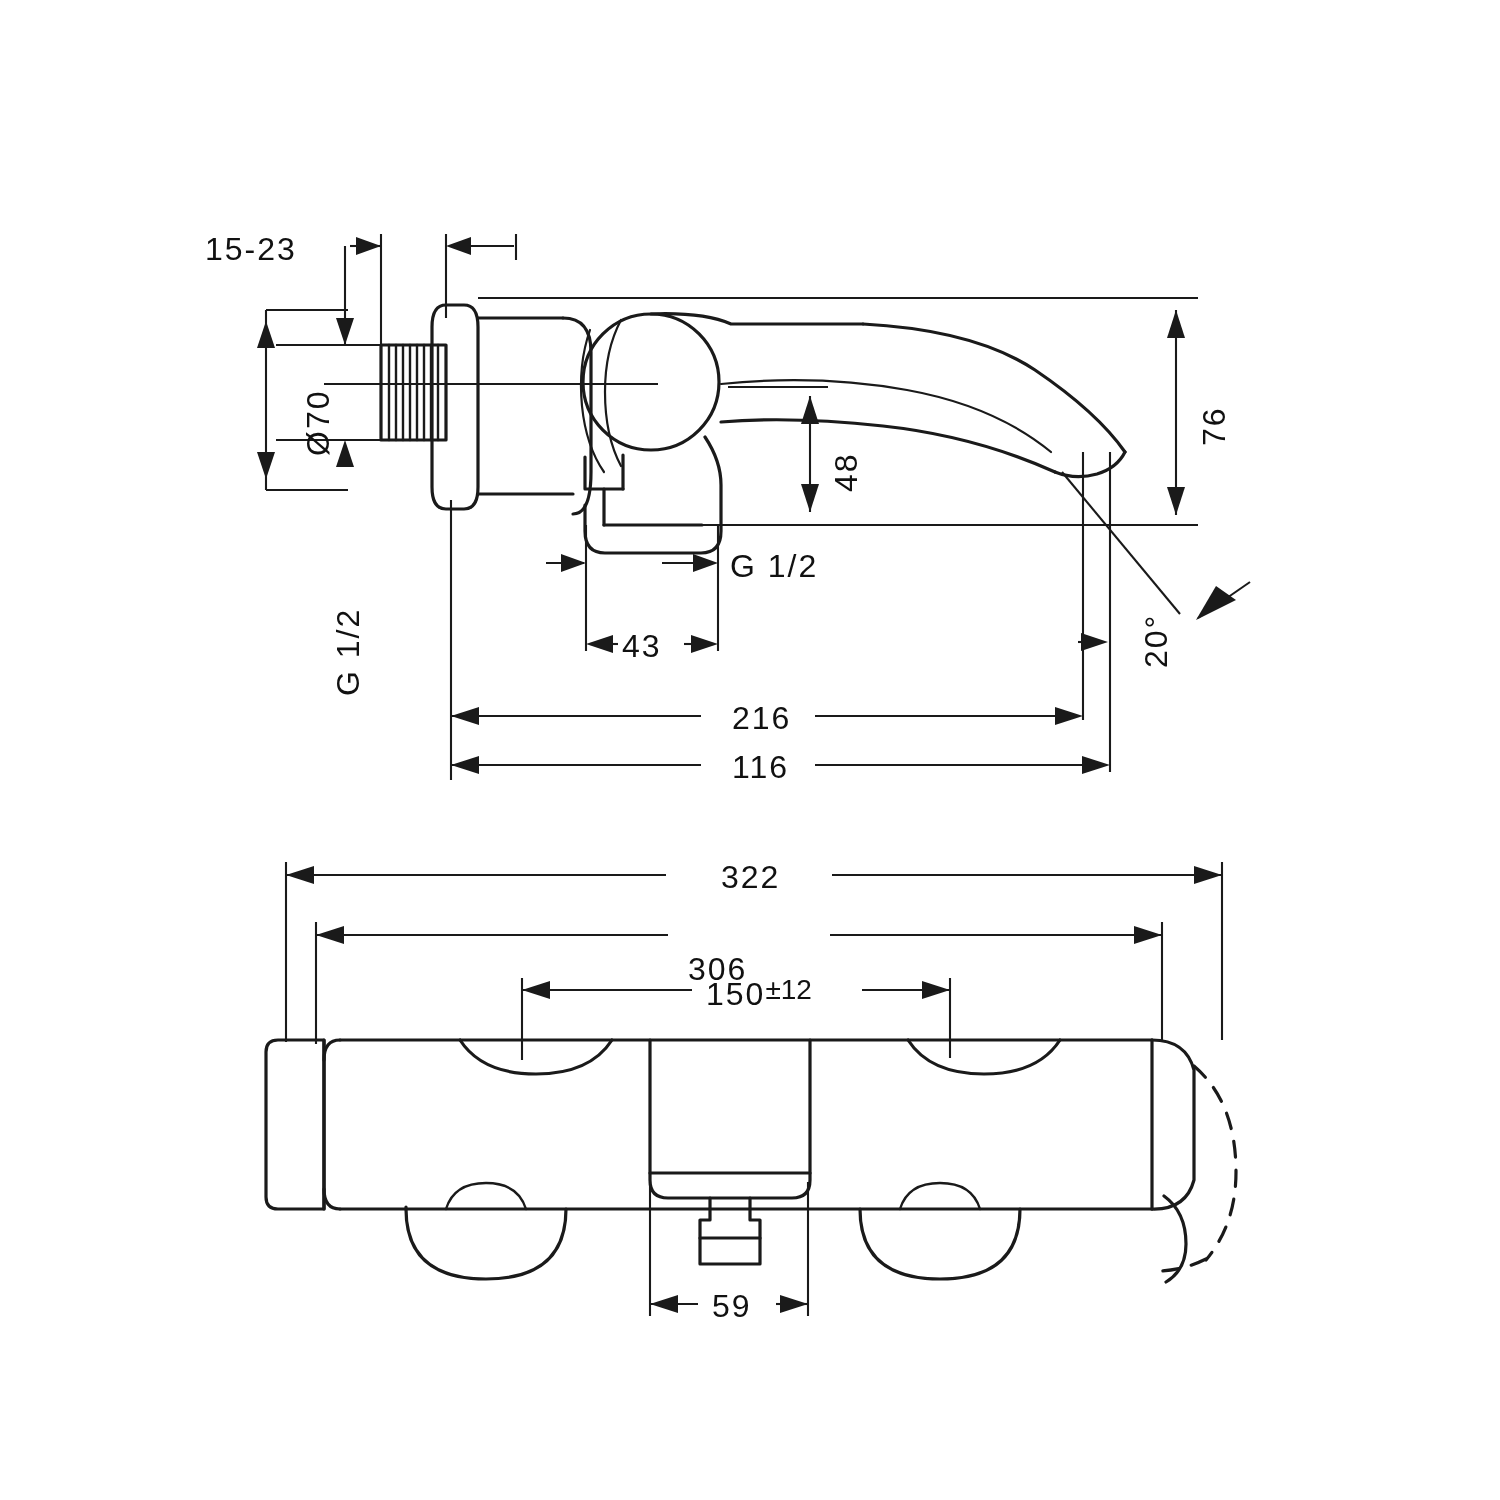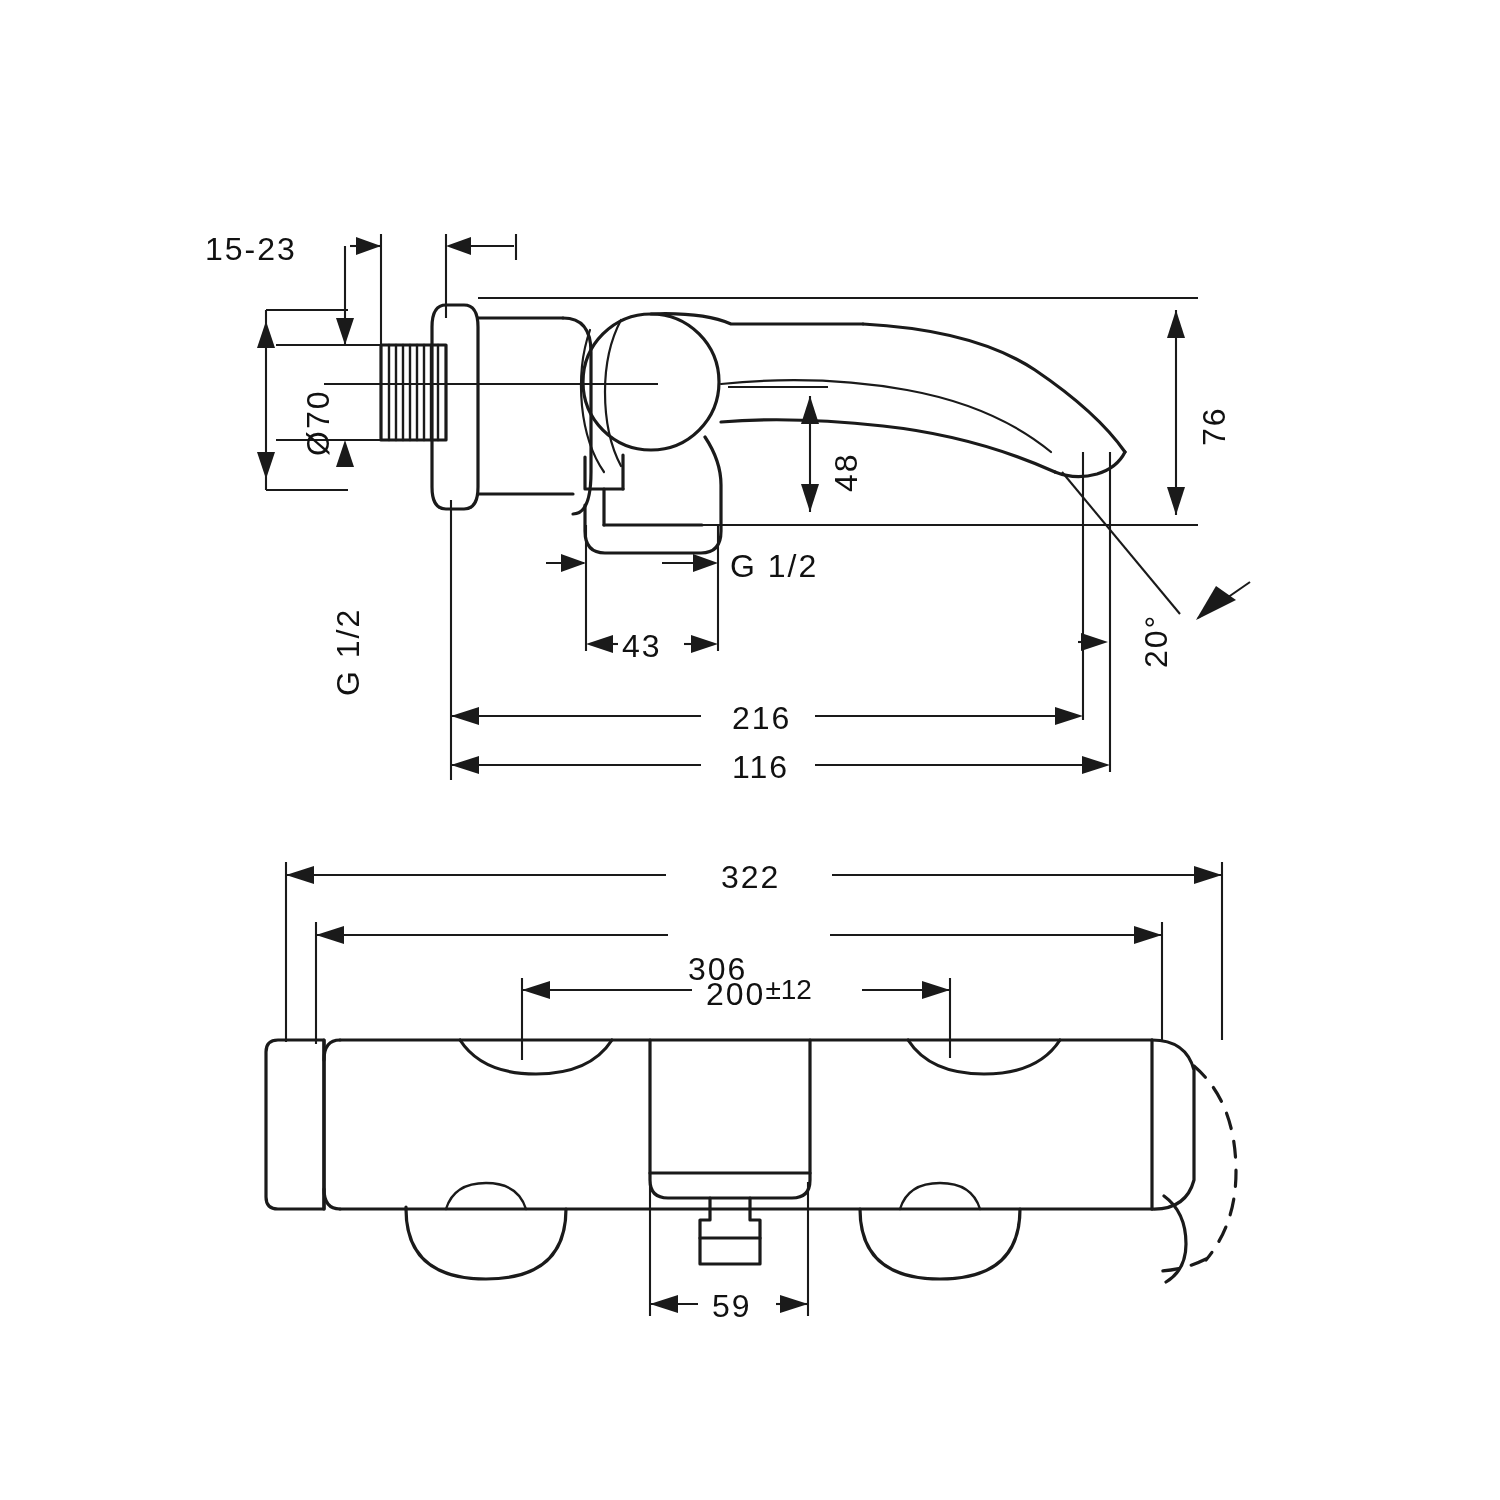--- a/index.html
+++ b/index.html
@@ -247,17 +247,17 @@
   <div class="dimlabel sz32" style="left:732px; top:700px;text-align:right;">216</div>
 
   <div class="dimlabel sz32" style="left:732px; top:749px;">116</div>
 
   <div class="dimlabel sz32 rot90" style="left:1138px; top:668px;">20°</div>
 
   <div class="dimlabel sz32" style="left:700px; top:859px;margin-left:21px;">322</div>
 
   <div class="dimlabel sz32" style="left:688px; top:919px;margin-top:32px;">306</div>
 
-  <div class="dimlabel sz32" style="left:706px; top:974px;"><span>200</span><span class="sup">±12</span></div>
+  <div class="dimlabel sz32" style="left:706px; top:974px;"><span>150</span><span class="sup">±12</span></div>
 
   <div class="dimlabel sz32" style="left:712px; top:1288px;">59</div>
 
 </div>
 
 </body></html>

